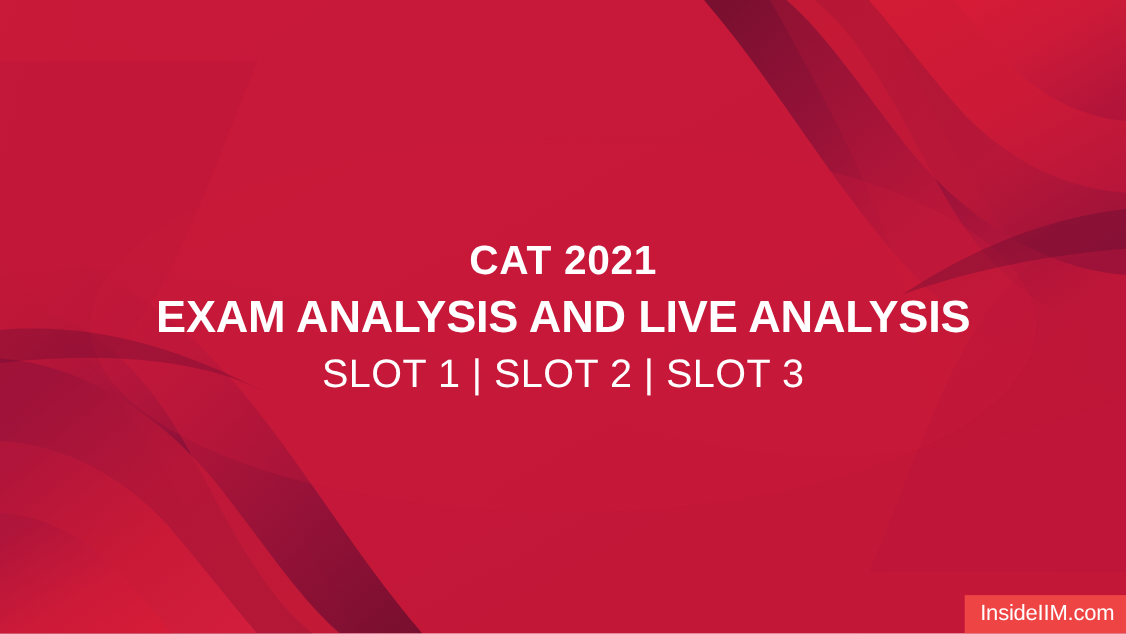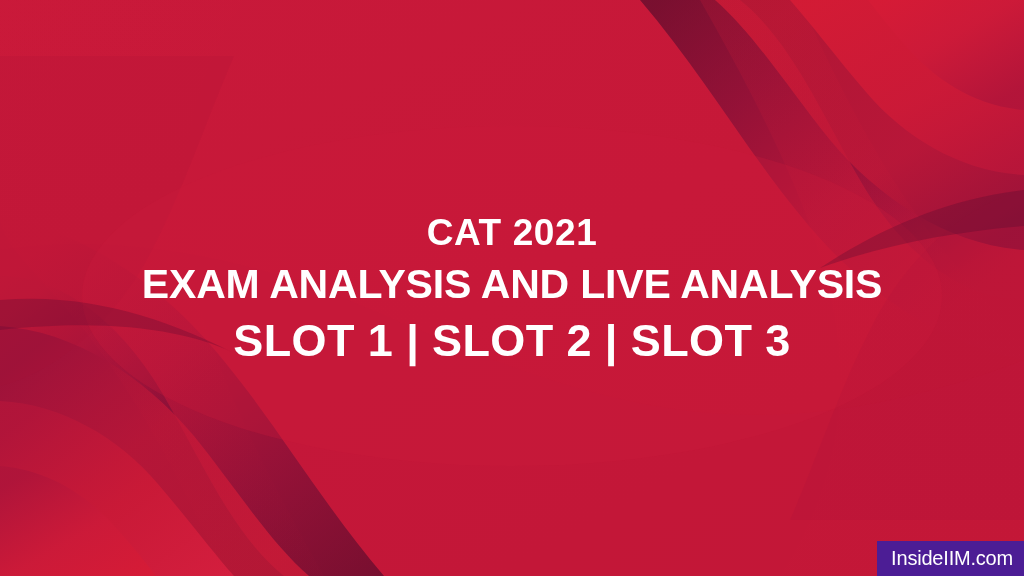--- a/index.html
+++ b/index.html
@@ -50,29 +50,29 @@
     letter-spacing: 0.6px;
     margin-bottom: 13px;
   }
   #line-2 {
     font-size: 41px;
     font-weight: bold;
     letter-spacing: -0.2px;
     margin-bottom: 13px;
   }
   #line-3 {
-    font-size: 45px;
-    font-weight: 700;
+    font-size: 36px;
+    font-weight: 400;
     letter-spacing: 0.4px;
   }
   #logo-badge {
     position: absolute;
     right: 0;
     bottom: 0;
-    background: #4c1d95;
+    background: #ef4444;
     padding: 7px 11px 8px 14px;
     z-index: 10;
   }
   #logo-text {
     color: #ffffff;
     font-size: 20px;
     font-weight: normal;
     letter-spacing: -0.2px;
     line-height: 1;
     display: block;

